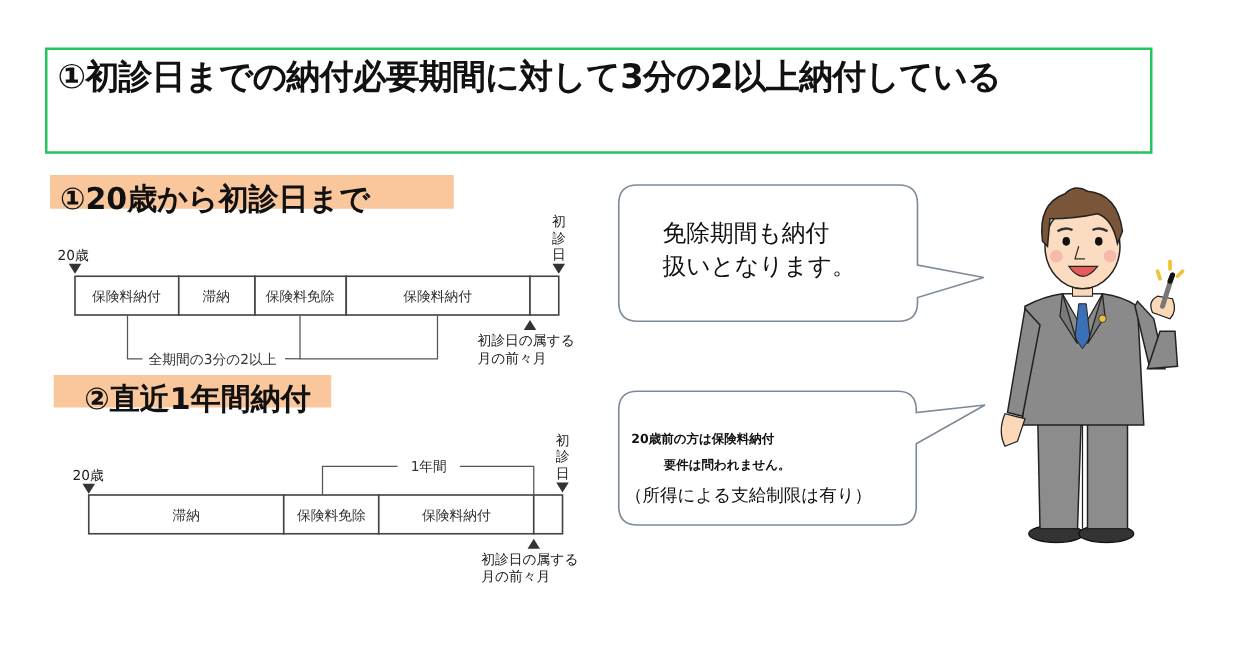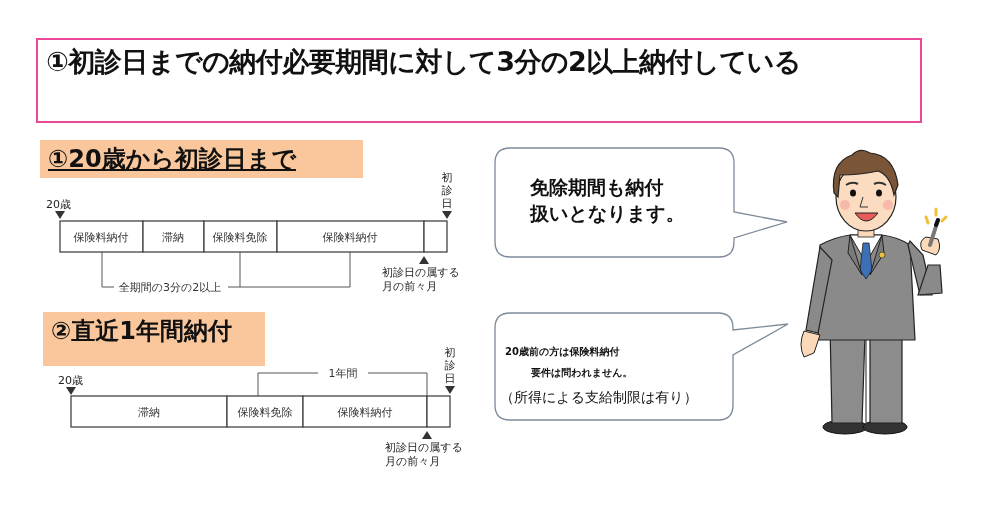--- a/index.html
+++ b/index.html
@@ -3,44 +3,44 @@
 <meta charset="utf-8">
 <style>
   html, body { margin: 0; padding: 0; }
   body {
     width: 1005px; height: 517px; background: #ffffff; position: relative; overflow: hidden;
     font-family: "DejaVu Sans", sans-serif; color: #111;
   }
   .abs { position: absolute; }
   #top-box {
     left: 36px; top: 38px; width: 882px; height: 81px;
-    border: 2px solid #ec4899; background: #fff;
+    border: 2px solid #22c55e; background: #fff;
   }
   #top-box .line {
     position: absolute; left: 8px; font-size: 27px; font-weight: bold; letter-spacing: -0.5px;
     white-space: nowrap; line-height: 32px;
   }
   .section-header {
     background: #f9c79b; font-size: 24px; font-weight: bold; line-height: 38px;
     padding-left: 8px; white-space: nowrap;
   }
-  .bubble-text { font-size: 19px; font-weight: bold; line-height: 25px; white-space: nowrap; }
+  .bubble-text { font-size: 19px; font-weight: normal; line-height: 25px; white-space: nowrap; }
   .bubble-text2 { font-size: 10px; font-weight: bold; line-height: 21px; white-space: nowrap; }
   svg text { font-family: "DejaVu Sans", sans-serif; }
 </style>
 </head>
 <body>
 
 <div id="top-box" class="abs">
   <div class="line" style="top:6px;">①初診日までの納付必要期間に対して3分の2以上納付している</div>
 </div>
 
-<div class="abs section-header" style="left:40px; top:140px; width:315px; height:38px;text-decoration:underline;">①20歳から初診日まで</div>
+<div class="abs section-header" style="left:40px; top:140px; width:315px; height:27px;">①20歳から初診日まで</div>
 
-<div class="abs section-header" style="left:43px; top:312px; width:214px; height:54px;">②直近1年間納付</div>
+<div class="abs section-header" style="left:43px; top:300px; width:214px; height:26px;text-align:center;">②直近1年間納付</div>
 
 <svg class="abs" style="left:0; top:0;" width="480" height="300">
 
   <text x="46" y="208" font-size="11" fill="#222">20歳</text>
   <polygon points="55,211 65,211 60,219" fill="#333"></polygon>
 
   <text x="447" y="181" font-size="11" fill="#222" text-anchor="middle">初</text>
   <text x="447" y="194" font-size="11" fill="#222" text-anchor="middle">診</text>
   <text x="447" y="207" font-size="11" fill="#222" text-anchor="middle">日</text>
   <polygon points="442,211 452,211 447,219" fill="#333"></polygon>

